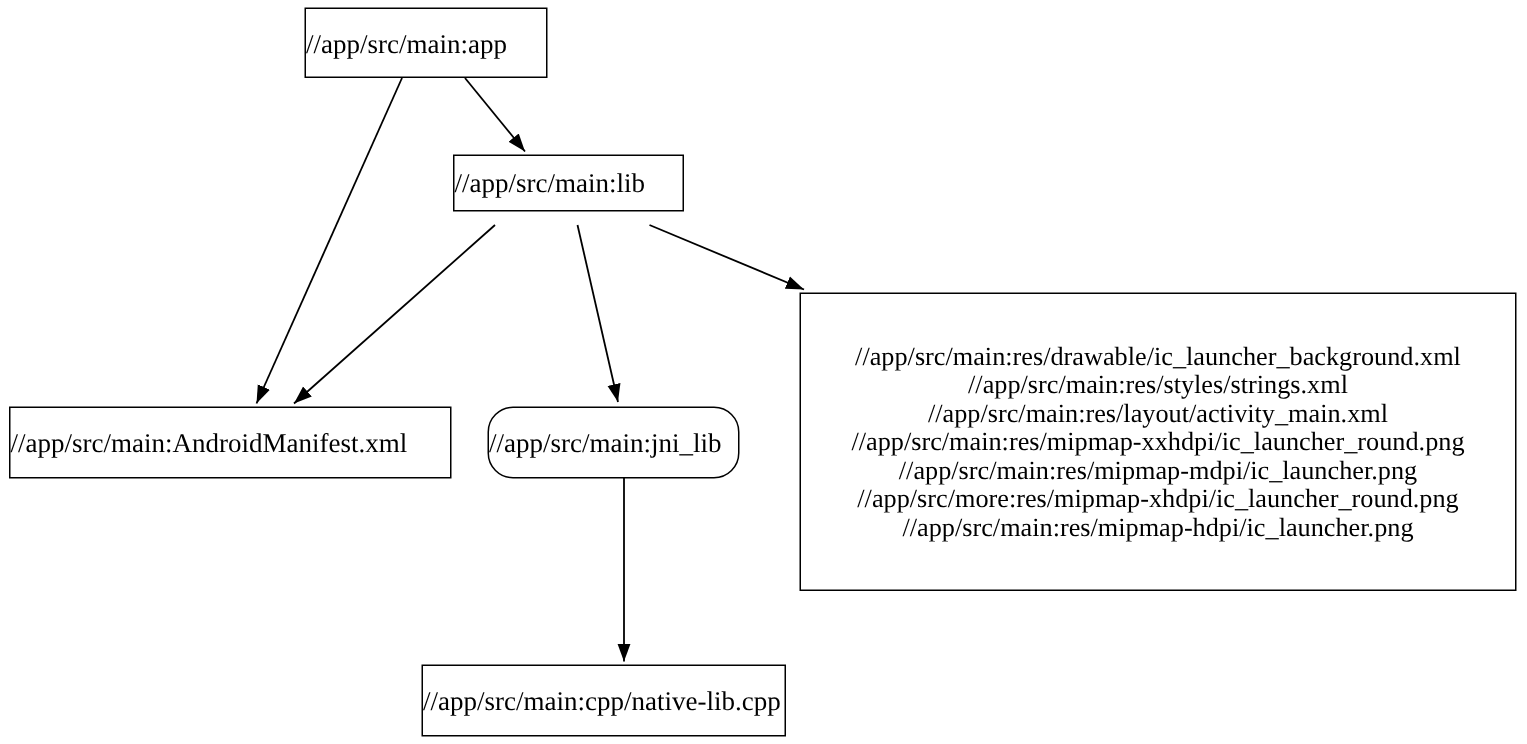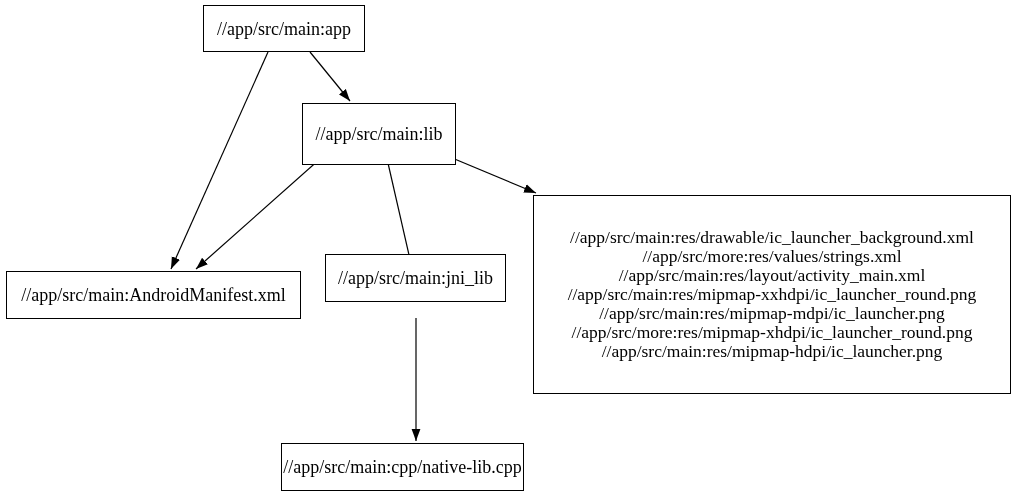--- a/index.html
+++ b/index.html
@@ -27,30 +27,30 @@
     stroke: #000000;
     stroke-width: 1.2;
   }
   .node {
     position: absolute;
     box-sizing: border-box;
     border: 1px solid #000000;
     background: #ffffff;
     display: flex;
     align-items: center;
-    justify-content: center;
+    justify-content: flex-start;
     font-size: 18px;
     line-height: 20px;
     white-space: nowrap;
     text-align: center;
   }
   .node-app            { left: 203px; top: 5px;   width: 162px; height: 47px; }
-  .node-lib            { left: 302px; top: 103px; width: 154px; height: 62px; }
+  .node-lib            { left: 302px; top: 103px; width: 154px; height: 38px; }
   .node-manifest       { left: 6px;   top: 271px; width: 295px; height: 48px; }
-  .node-jni-lib        { left: 325px; top: 254px; width: 181px; height: 48px; }
+  .node-jni-lib        { left: 325px; top: 271px; width: 168px; height: 48px; border-radius: 17px; }
   .node-cpp            { left: 281px; top: 443px; width: 243px; height: 48px; }
   .node-res            {
     left: 533px; top: 195px; width: 478px; height: 199px;
     flex-direction: column;
     justify-content: center;
     line-height: 19px;
     font-size: 17.5px;
   }
   .node-res .res-line { width: 100%; }
 </style>
@@ -84,21 +84,21 @@
   <div class="node node-manifest">
     <span>//app/src/main:AndroidManifest.xml</span>
   </div>
 
   <div class="node node-jni-lib">
     <span>//app/src/main:jni_lib</span>
   </div>
 
   <div class="node node-res">
     <div class="res-line">//app/src/main:res/drawable/ic_launcher_background.xml</div>
-    <div class="res-line">//app/src/more:res/values/strings.xml</div>
+    <div class="res-line">//app/src/main:res/styles/strings.xml</div>
     <div class="res-line">//app/src/main:res/layout/activity_main.xml</div>
     <div class="res-line">//app/src/main:res/mipmap-xxhdpi/ic_launcher_round.png</div>
     <div class="res-line">//app/src/main:res/mipmap-mdpi/ic_launcher.png</div>
     <div class="res-line">//app/src/more:res/mipmap-xhdpi/ic_launcher_round.png</div>
     <div class="res-line">//app/src/main:res/mipmap-hdpi/ic_launcher.png</div>
   </div>
 
   <div class="node node-cpp">
     <span>//app/src/main:cpp/native-lib.cpp</span>
   </div>

